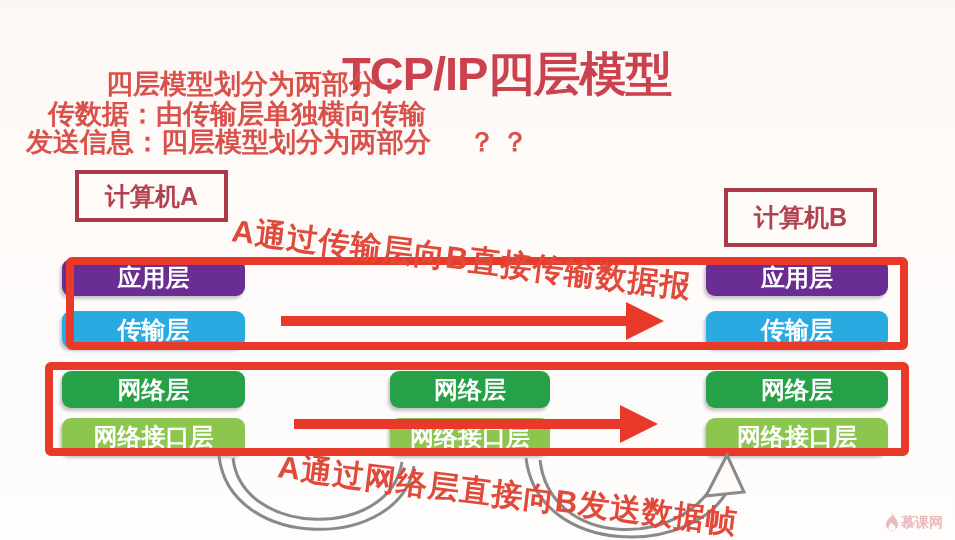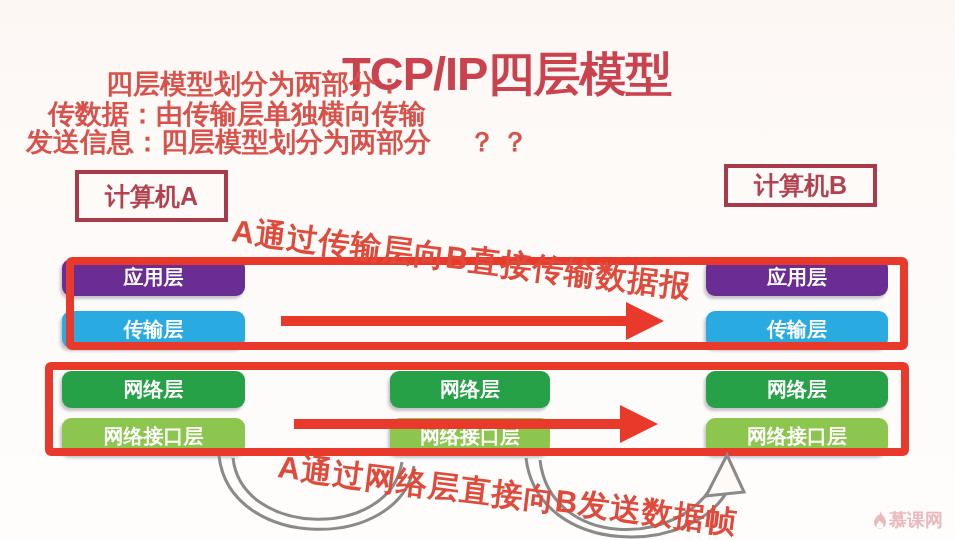--- a/index.html
+++ b/index.html
@@ -18,26 +18,26 @@
   .note2{left:48px;top:96px;}
   .note3{left:26px;top:124px;}
   .qq{margin-left:30px;letter-spacing:6px;}
   
   .rnode{
     position:absolute;display:flex;align-items:center;justify-content:center;
     border:4px solid #a83a4a;color:#b24250;font-size:25px;font-weight:bold;
     background:transparent;box-sizing:border-box;z-index:1;white-space:nowrap;
   }
   .computer-a{left:75px;top:170px;width:153px;height:52px;}
-  .computer-b{left:724px;top:164px;width:153px;height:43px;}
+  .computer-b{left:724px;top:188px;width:153px;height:59px;}
   .router{left:400px;top:279px;width:152px;height:66px;z-index:2;align-items:flex-start;padding-top:12px;}
   
   .chip{
     position:absolute;display:flex;align-items:center;justify-content:center;
-    border-radius:9px;color:#fff;font-size:20px;font-weight:bold;z-index:1;
+    border-radius:9px;color:#fff;font-size:24px;font-weight:bold;z-index:1;
     box-shadow:-2px 3px 3px rgba(40,30,60,.25);white-space:nowrap;
   }
   .col-l{left:62px;width:183px;}
   .col-m{left:390px;width:160px;}
   .col-r{left:706px;width:182px;}
   .row-app{top:259px;height:37px;}
   .row-tra{top:311px;height:37px;}
   .row-net{top:371px;height:37px;}
   .row-ifc{top:418px;height:37px;}
   .c-app{background:#6a2d94;}
@@ -53,21 +53,21 @@
   
   .diag{
     position:absolute;color:#df4a3b;font-size:31px;font-weight:bold;white-space:nowrap;
     transform-origin:left center;z-index:5;letter-spacing:1px;
   }
   .diag-top{left:232px;top:210px;transform:rotate(7deg);}
   .diag-bottom{left:278px;top:446px;transform:rotate(7deg);}
   
   .watermark{
     position:absolute;right:12px;bottom:8px;display:flex;align-items:center;gap:2px;
-    color:#eab9bc;font-size:18px;font-weight:bold;z-index:6;
+    color:#eab9bc;font-size:14px;font-weight:bold;z-index:6;
   }
 </style>
 </head>
 <body>
 
 <div class="canvas">
 
   <h1 class="title">TCP/IP四层模型</h1>
 
   <div class="note note1">四层模型划分为两部分：</div>

